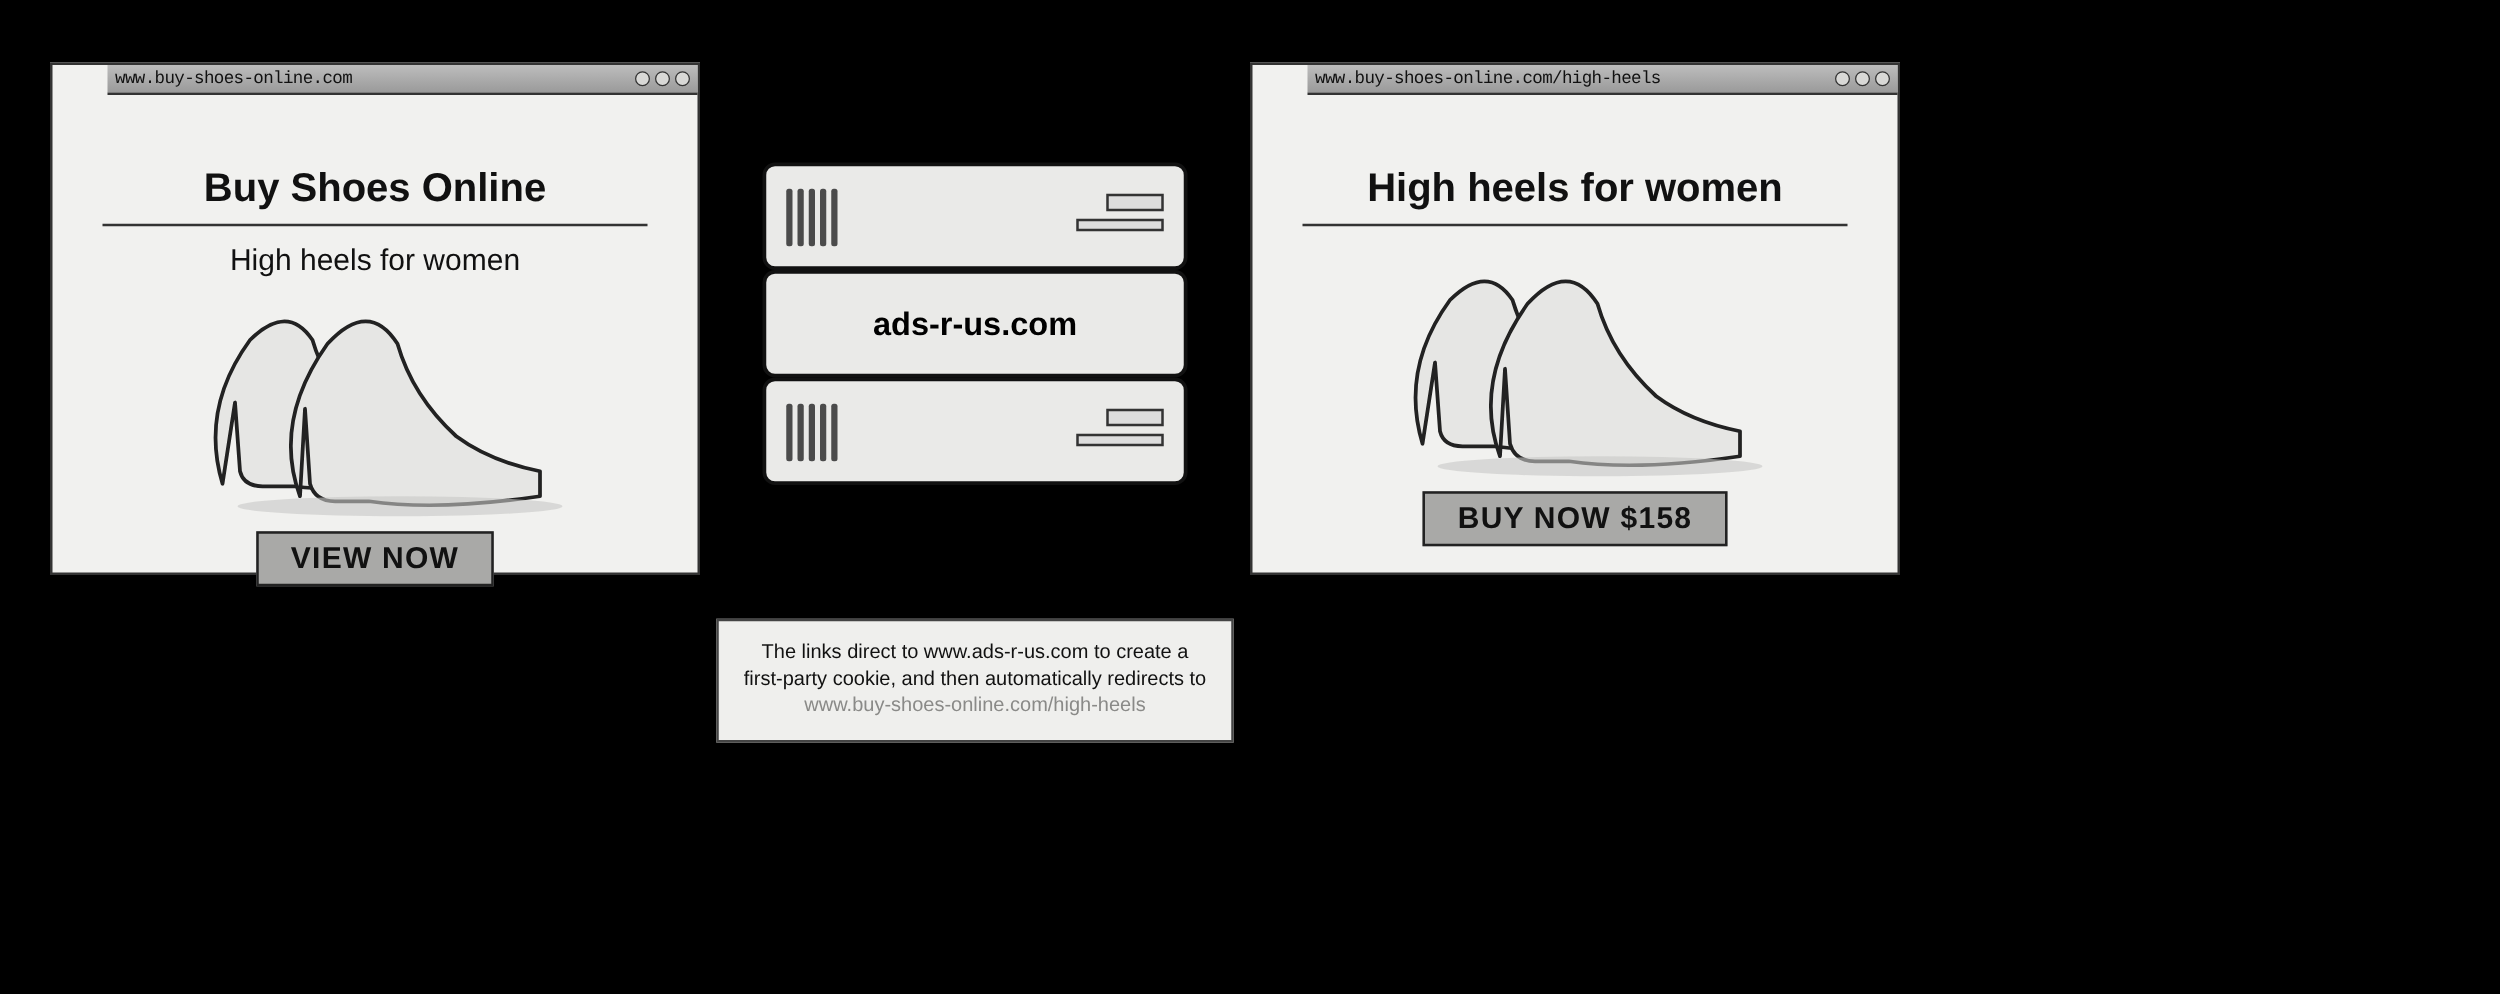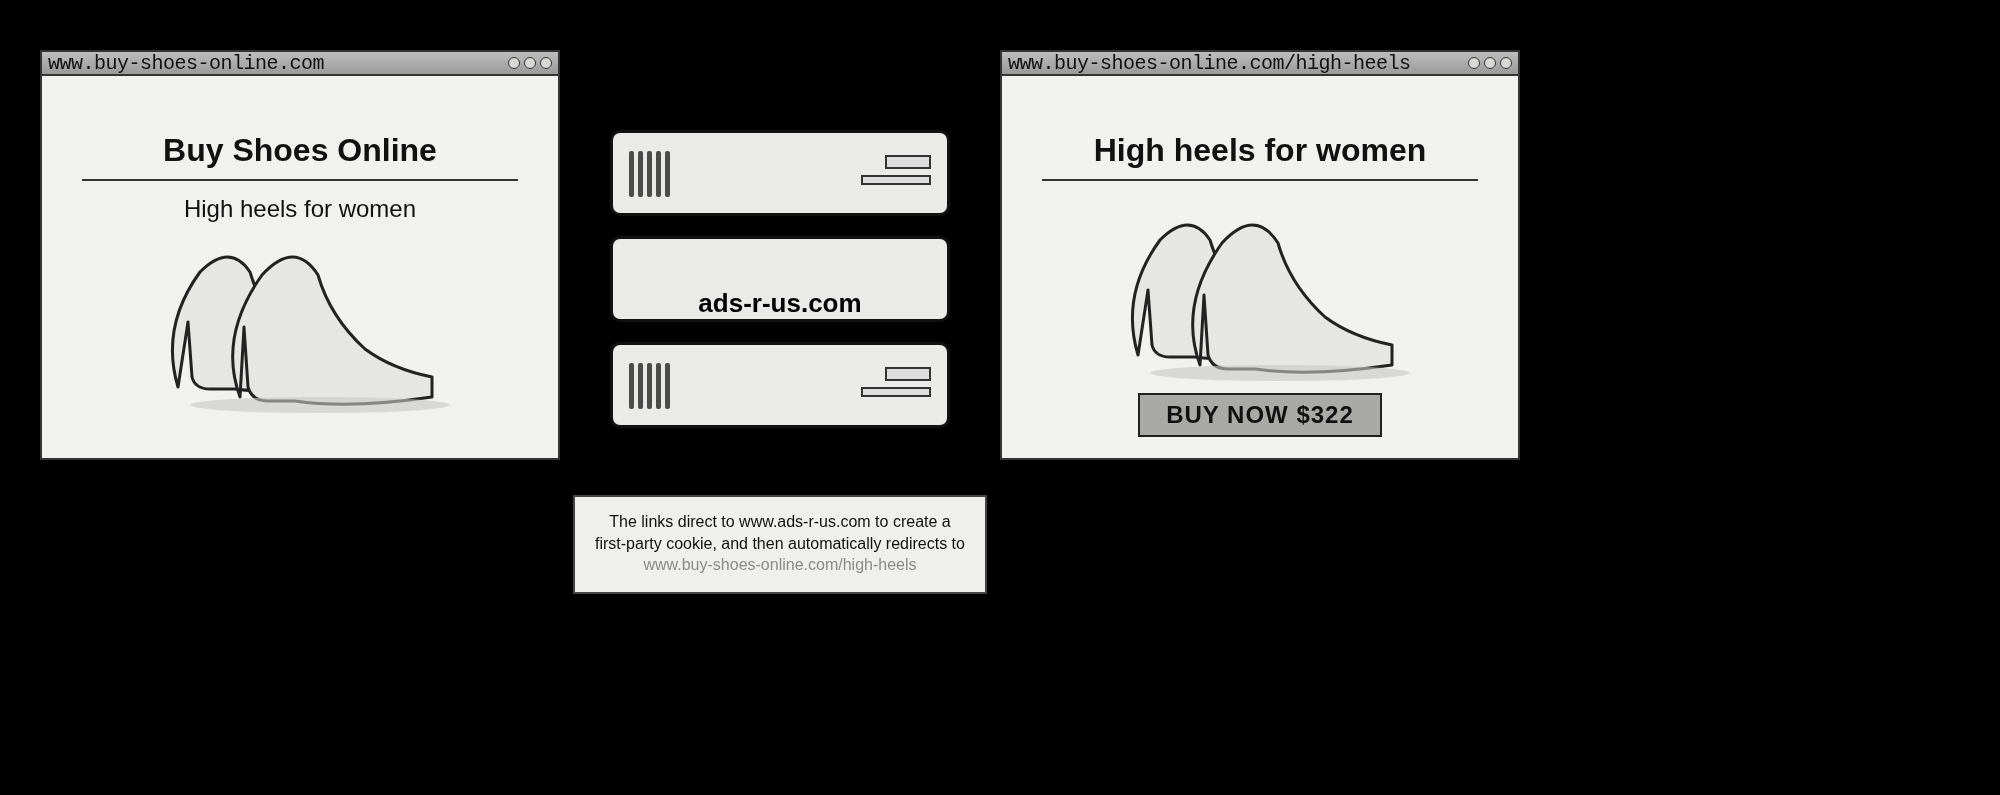--- a/index.html
+++ b/index.html
@@ -23,23 +23,24 @@
   .browser-2 { left: 1000px; top: 50px;  width: 520px; height: 410px; }
 
   .titlebar {
     height: 24px;
     background: linear-gradient(#bdbdbd,#9a9a9a);
     border-bottom: 2px solid #333;
     display: flex;
     align-items: center;
     padding: 0 6px;
     font-family: "Courier New", monospace;
-    font-size: 20px;
+    font-size: 14px;
     color: #111;
     letter-spacing: -0.5px;
+    margin-left: 44px;
   }
   .titlebar .url { flex: 1; }
   .titlebar .dots { display: flex; gap: 4px; }
   .titlebar .dot {
     width: 12px; height: 12px; border-radius: 50%;
     border: 1.5px solid #333; background: #d8d8d6;
   }
 
   .page {
     padding: 14px 30px 20px;
@@ -88,24 +89,24 @@
   .server-stack {
     position: absolute;
     left: 610px; top: 130px;
     width: 340px;
   }
   .server-unit {
     height: 86px;
     background: #eaeae8;
     border: 3px solid #111;
     border-radius: 10px;
-    margin-bottom: 20px;
+    margin-bottom: 0;
     position: relative;
     display: flex;
-    align-items: flex-end;
+    align-items: center;
     justify-content: center;
   }
   .server-unit.label-unit {
     font-weight: bold;
     font-size: 26px;
     color: #000;
   }
   .server-vents {
     position: absolute; left: 16px; top: 18px;
     display: flex; gap: 4px;
@@ -174,20 +175,21 @@
     <div class="subhead">High heels for women</div>
     <div class="shoe-wrap">
       <svg viewBox="0 0 320 190">
         <g fill="#e6e6e4" stroke="#222" stroke-width="3" stroke-linejoin="round">
           <path d="M 38 160 Q 20 100 60 45 Q 90 15 110 45 Q 120 80 150 110 Q 175 130 210 140 L 210 158 Q 140 168 95 162 L 70 162 Q 55 162 52 150 L 48 95 L 38 160 Z"></path>
           <path d="M 100 170 Q 78 110 122 48 Q 155 12 178 48 Q 190 90 225 122 Q 252 142 292 150 L 292 170 Q 210 182 155 174 L 128 174 Q 112 174 108 160 L 104 100 L 100 170 Z"></path>
         </g>
         <ellipse cx="180" cy="178" rx="130" ry="8" fill="#c8c8c6" opacity="0.6"></ellipse>
       </svg>
     </div>
+    <button class="cta">VIEW NOW</button>
   </div>
 </div>
 
 <div class="server-stack">
   <div class="server-unit">
     <div class="server-vents">
         <span></span>
         <span></span>
         <span></span>
         <span></span>
@@ -230,21 +232,21 @@
     <div class="rule"></div>
     <div class="shoe-wrap">
       <svg viewBox="0 0 320 190">
         <g fill="#e6e6e4" stroke="#222" stroke-width="3" stroke-linejoin="round">
           <path d="M 38 160 Q 20 100 60 45 Q 90 15 110 45 Q 120 80 150 110 Q 175 130 210 140 L 210 158 Q 140 168 95 162 L 70 162 Q 55 162 52 150 L 48 95 L 38 160 Z"></path>
           <path d="M 100 170 Q 78 110 122 48 Q 155 12 178 48 Q 190 90 225 122 Q 252 142 292 150 L 292 170 Q 210 182 155 174 L 128 174 Q 112 174 108 160 L 104 100 L 100 170 Z"></path>
         </g>
         <ellipse cx="180" cy="178" rx="130" ry="8" fill="#c8c8c6" opacity="0.6"></ellipse>
       </svg>
     </div>
-    <button class="cta">BUY NOW $322</button>
+    <button class="cta">BUY NOW $158</button>
   </div>
 </div>
 
 <div class="caption-box">
   <span>The links direct to www.ads-r-us.com to create a first-party cookie, and then automatically redirects to</span>
   <br>
   <span class="grey">www.buy-shoes-online.com/high-heels</span>
 </div>
 
 </body></html>

